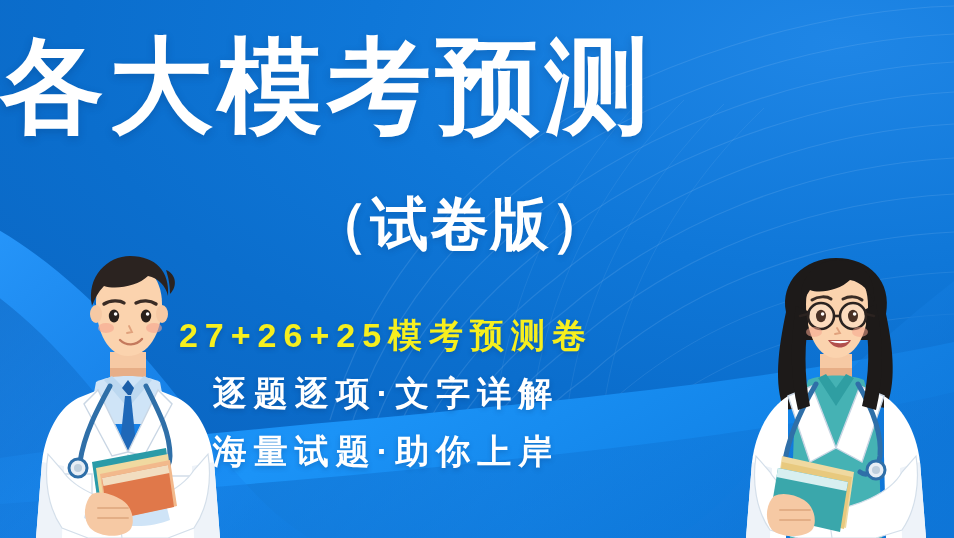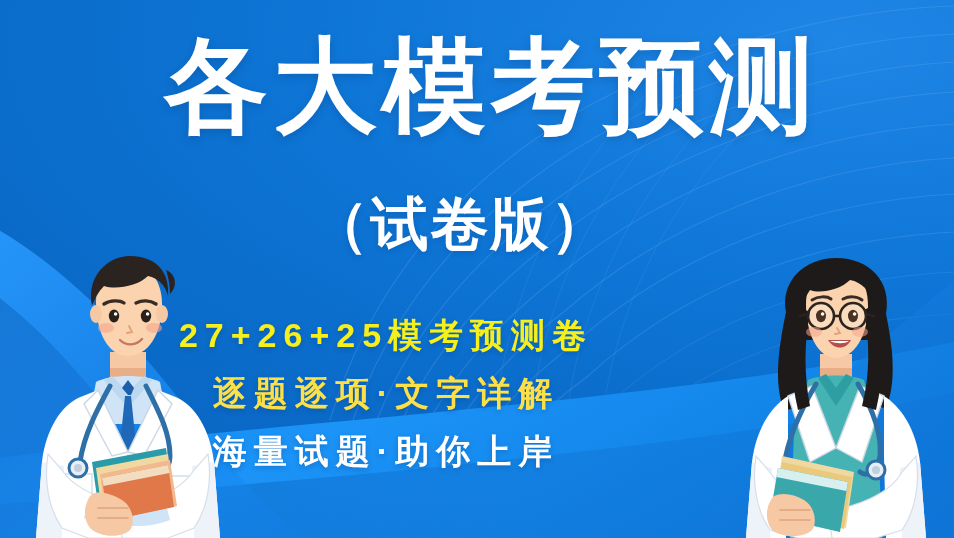--- a/index.html
+++ b/index.html
@@ -64,21 +64,21 @@
   .content {
     position: absolute;
     inset: 0;
     z-index: 6;
   }
   .title {
     position: absolute;
     top: 26px;
     left: 0;
     width: 818px;
-    text-align: right;
+    text-align: left;
     color: #ffffff;
     font-size: 104px;
     line-height: 120px;
     font-weight: 700;
     letter-spacing: 5px;
     text-shadow: 0 3px 8px rgba(0,40,90,.22);
     white-space: nowrap;
   }
   .subtitle {
     position: absolute;
@@ -357,18 +357,18 @@
   </svg>
 
   <div class="content">
 
     <div class="title">各大模考预测</div>
 
     <div class="subtitle">（试卷版）</div>
 
     <div class="lines">
       <div class="line y" style="color: rgb(246, 239, 30);">27+26+25模考预测卷</div>
-      <div class="line y" style="color: #fde047;">逐题逐项·文字详解</div>
+      <div class="line y" style="color: #ffffff;">逐题逐项·文字详解</div>
       <div class="line w" style="color: rgb(255, 255, 255);">海量试题·助你上岸</div>
     </div>
 
   </div>
 </div>
 
 </body></html>

